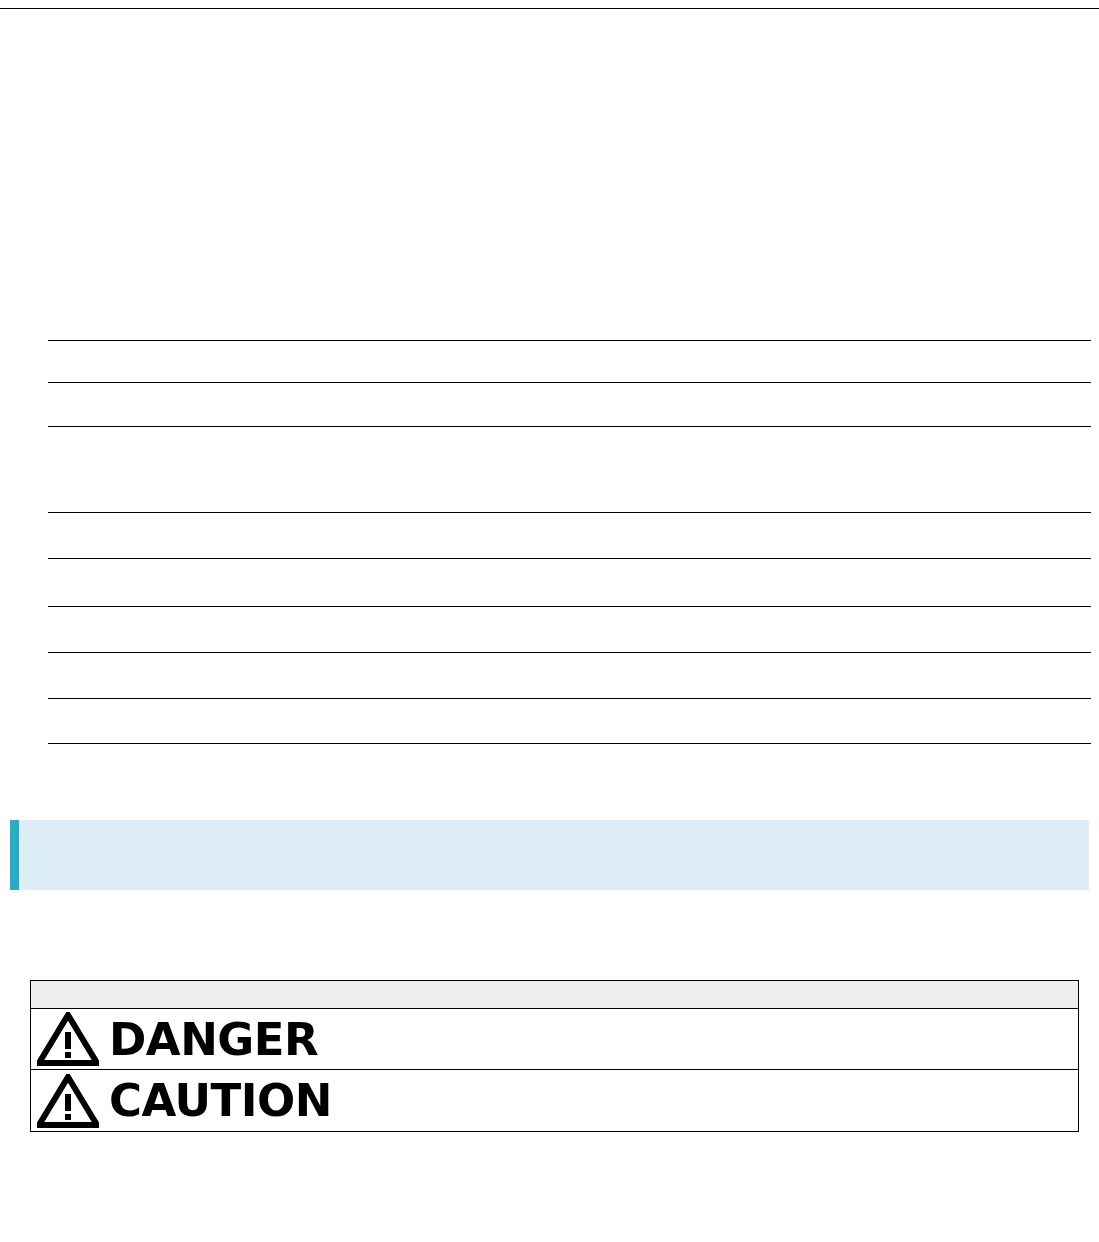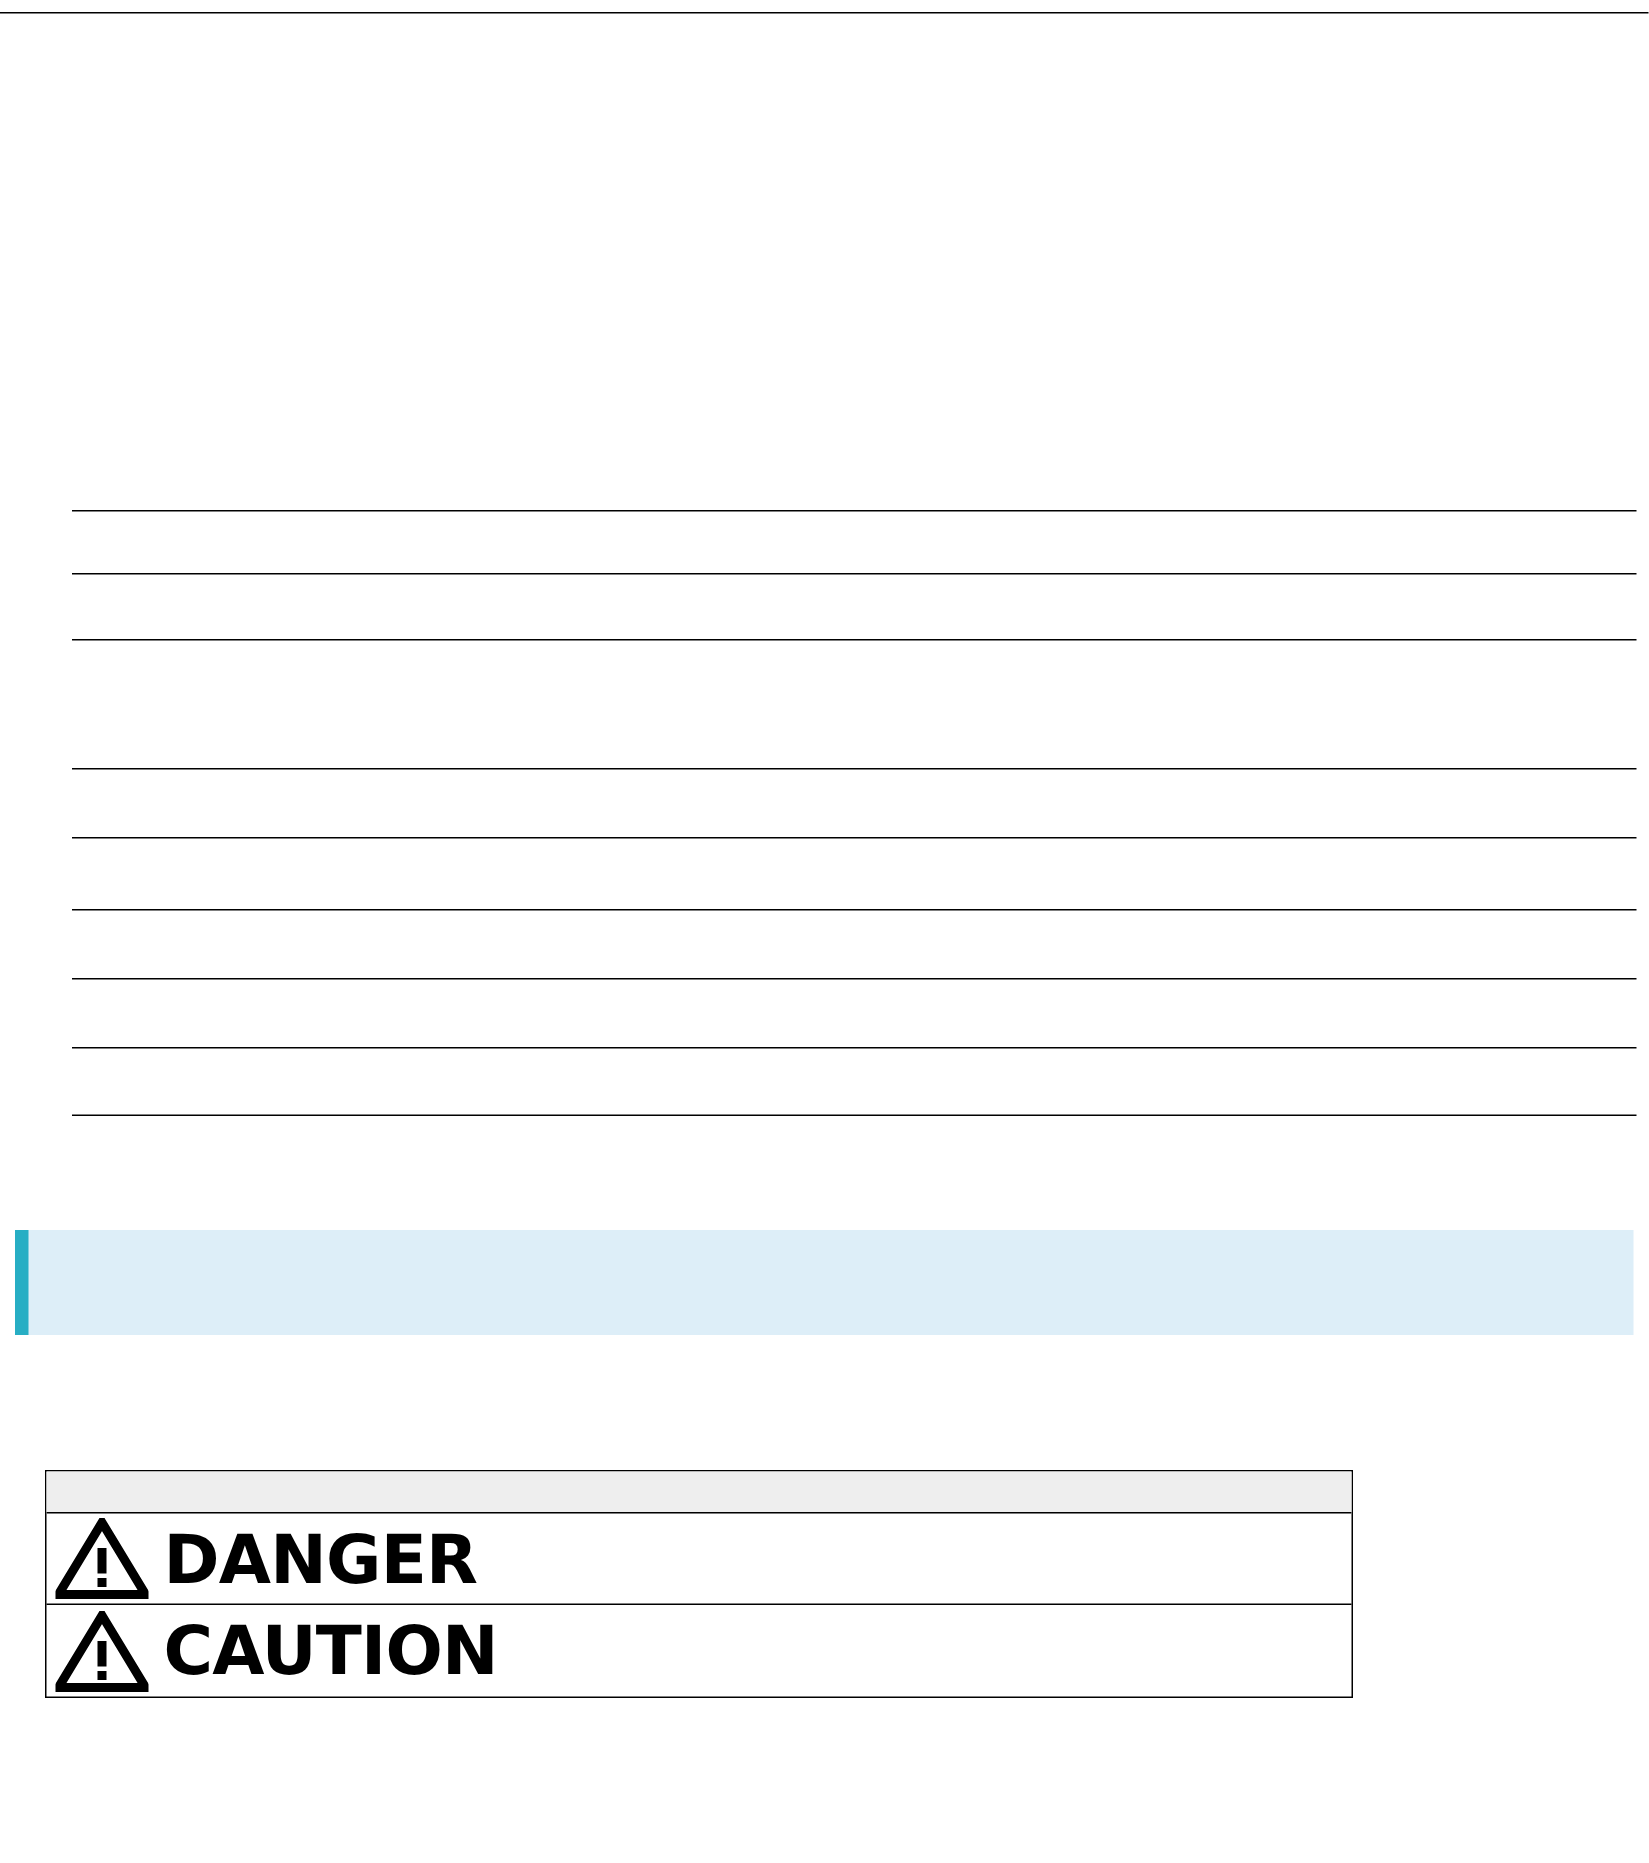--- a/index.html
+++ b/index.html
@@ -84,21 +84,21 @@
     line-height: 18px;
     color: #000000;
     white-space: pre-wrap;
   }
 
   
   .safety-table {
     position: absolute;
     left: 30px;
     top: 980px;
-    width: 872px;
+    width: 1049px;
     border: 1px solid #000000;
     border-collapse: collapse;
     box-sizing: border-box;
   }
   .safety-header {
     box-sizing: border-box;
     height: 28px;
     background: #eeeeee;
     border-bottom: 1px solid #000000;
     display: flex;

